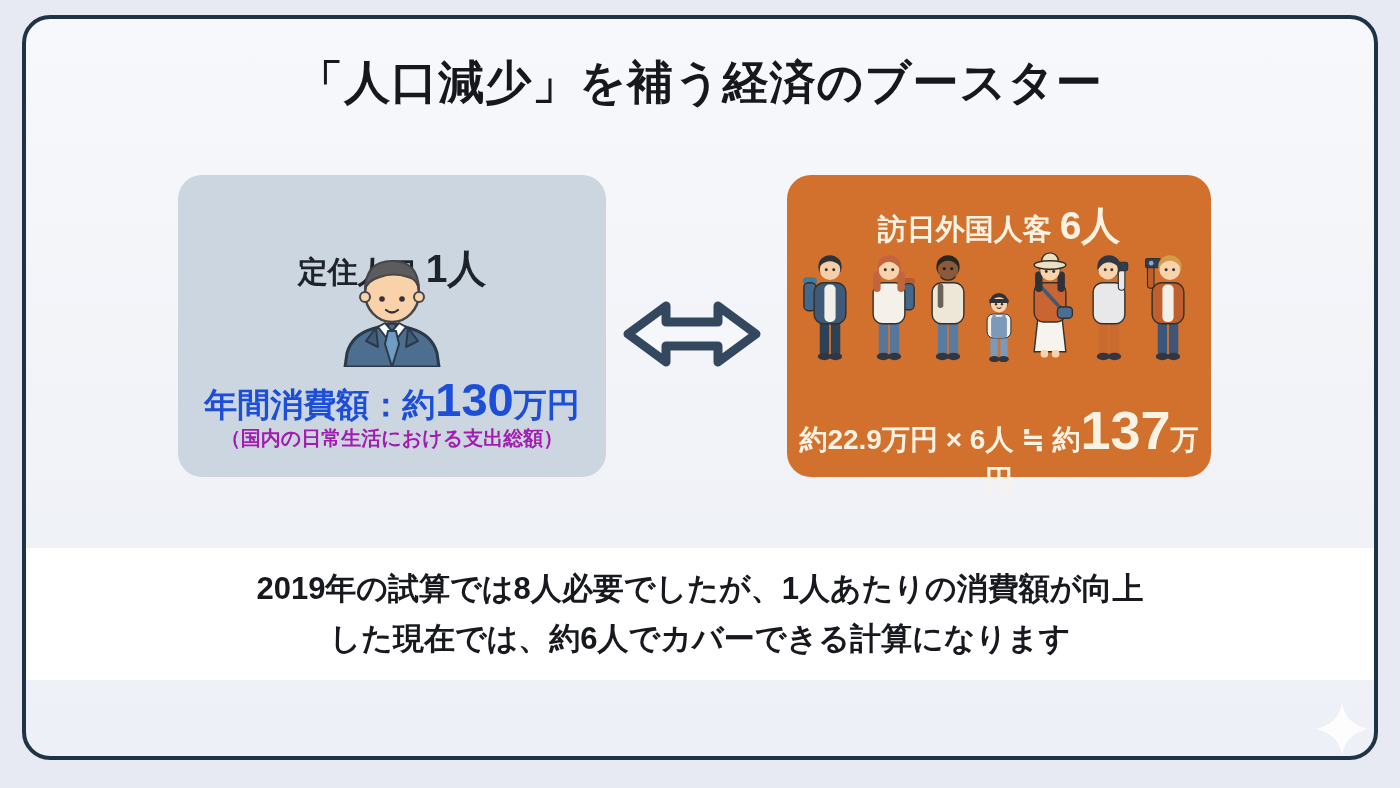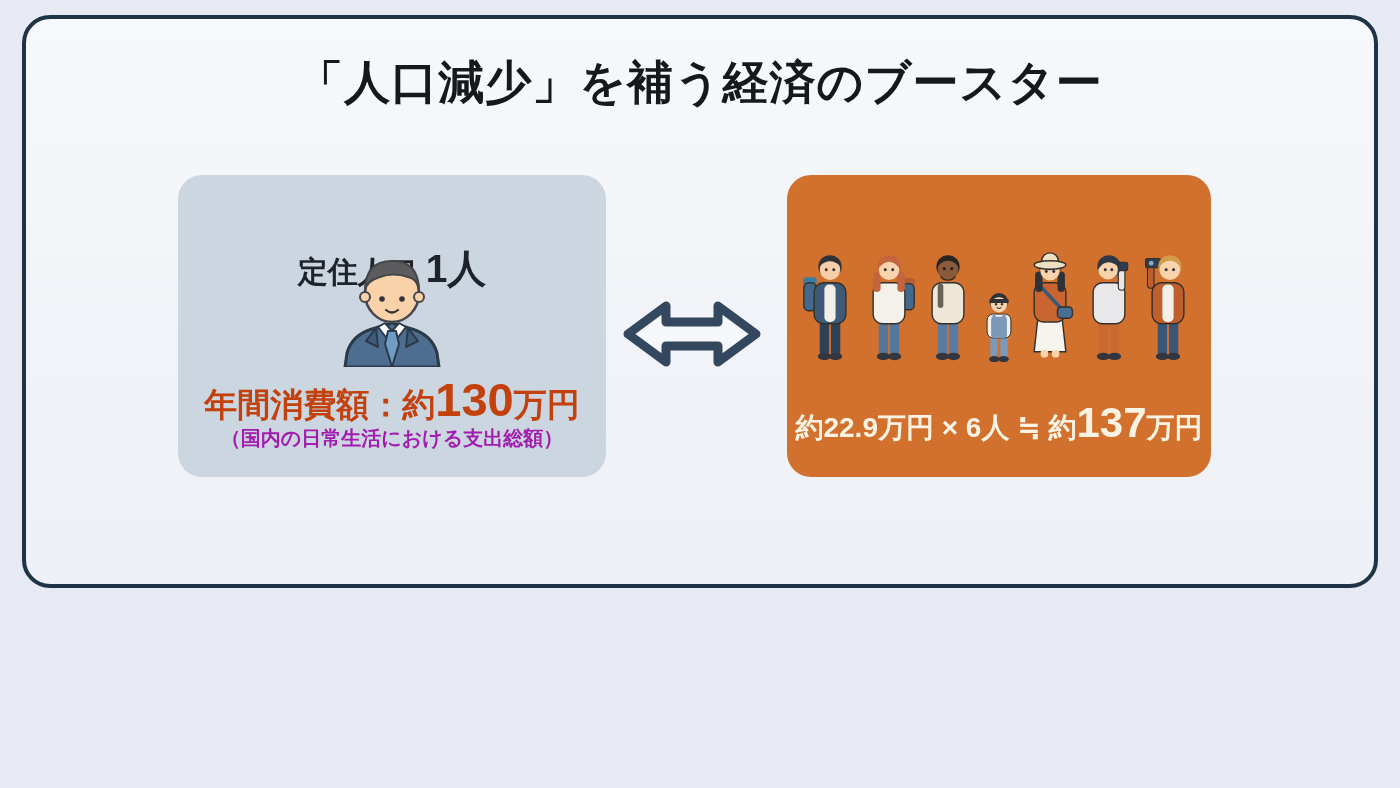--- a/index.html
+++ b/index.html
@@ -6,21 +6,21 @@
   html,body { width:1400px; height:788px; }
   body {
     background:#e7eaf2;
     font-family:"Liberation Sans","DejaVu Sans",sans-serif;
     position:relative;
     overflow:hidden;
     color:#16181d;
   }
   .frame {
     position:absolute; left:22px; top:15px;
-    width:1356px; height:573px;
+    width:1356px; height:745px;
     border:4px solid #1f3347;
     border-radius:28px;
     background:linear-gradient(180deg,#f6f8fb 0%,#f1f3f8 55%,#edf0f6 100%);
     overflow:hidden;
   }
   .slide-title {
     position:absolute; top:33px; left:0; width:100%;
     text-align:center;
     font-size:46px; font-weight:bold; color:#16181d;
     letter-spacing:1px;
@@ -44,21 +44,21 @@
   }
   .card-resident .card-heading { color:#1e222a; font-size:30px;margin-top:43px; }
   .card-visitor  .card-heading { color:#faf3e3; font-size:29px; }
   .card-heading .count { font-size:39px; margin-left:8px; }
   .resident-figure {
     position:absolute; top:72px; left:50%; transform:translateX(-50%);
     width:120px; height:120px;
   }
   .amount-line {
     position:absolute; top:197px; left:0; width:100%;
-    text-align:center; font-weight:bold; font-size:33px; color:#c2410c;
+    text-align:center; font-weight:bold; font-size:33px; color:#1d4ed8;
   }
   .amount-line .big { font-size:47px; }
   .card-note {
     position:absolute; left:0; width:100%;
     text-align:center; font-weight:bold; font-size:20px;
   }
   .card-resident .card-note { top:250px; color:#a21caf; }
   .card-visitor  .card-note { top:268px; color:#f7ecd6; font-size:19px; }
   .tourists {
     position:absolute; top:72px; left:0; width:100%; height:116px;
@@ -67,21 +67,21 @@
   .tourists svg.adult { width:56px; height:112px; }
   .tourists svg.child { width:40px; height:74px; }
   .spend-label {
     position:absolute; top:194px; left:0; width:100%;
     text-align:center; font-weight:bold; font-size:25px; color:#faf3e3;
   }
   .calc-line {
     position:absolute; top:224px; left:0; width:100%;
     text-align:center; font-weight:bold; font-size:28px; color:#faf3e3;
   }
-  .calc-line .big { font-size:42px; }
+  .calc-line .big { font-size:54px; }
   
   .exchange-arrow {
     position:absolute; left:594px; top:276px; width:144px; height:78px;
   }
   
   .footer-band {
     position:absolute; left:0; top:529px; width:100%; height:132px;
     background:#ffffff;
     display:flex; flex-direction:column; justify-content:center;
     text-align:center;
@@ -134,20 +134,23 @@
       <span>年間消費額：約</span><span class="big">130</span><span>万円</span>
     </div>
     <div class="card-note">（国内の日常生活における支出総額）</div>
   </div>
 
   <svg class="exchange-arrow" viewBox="0 0 144 78" aria-hidden="true">
     <path d="M8 39 L46 11 L46 27 L98 27 L98 11 L136 39 L98 67 L98 51 L46 51 L46 67 Z" fill="#f5f7fa" stroke="#33485e" stroke-width="9" stroke-linejoin="round"></path>
   </svg>
 
   <div class="card card-visitor">
+    <div class="card-heading">
+      <span>訪日外国人客</span><span class="count">6人</span>
+    </div>
 
     <div class="tourists">
 
       <svg class="adult" viewBox="0 0 60 116" aria-hidden="true">
         <rect x="1" y="26" width="15" height="8" rx="4" fill="#3e7ca1"></rect>
         <rect x="2" y="32" width="13" height="30" rx="5" fill="#44678c" stroke="#32302b" stroke-width="1.5"></rect>
         <rect x="19" y="70" width="10" height="40" rx="4" fill="#2e4257"></rect>
         <rect x="31" y="70" width="10" height="40" rx="4" fill="#2e4257"></rect>
         <ellipse cx="24" cy="111" rx="7" ry="4" fill="#33363e"></ellipse>
         <ellipse cx="36" cy="111" rx="7" ry="4" fill="#33363e"></ellipse>
@@ -258,18 +261,22 @@
         <circle cx="28" cy="18" r="1.6" fill="#33323a"></circle>
         <circle cx="36" cy="18" r="1.6" fill="#33323a"></circle>
       </svg>
     </div>
 
     <div class="calc-line">
       <span>約22.9万円 × 6人 ≒ 約</span><span class="big">137</span><span>万円</span>
     </div>
   </div>
 
+  <div class="footer-band">
+    <p>2019年の試算では8人必要でしたが、1人あたりの消費額が向上</p>
+    <p>した現在では、約6人でカバーできる計算になります</p>
+  </div>
 
   <svg class="sparkle" viewBox="0 0 48 48" aria-hidden="true">
     <path d="M24 0 Q27 19 48 24 Q27 29 24 48 Q21 29 0 24 Q21 19 24 0 Z" fill="#ffffff"></path>
   </svg>
 
 </div>
 
 </body></html>

